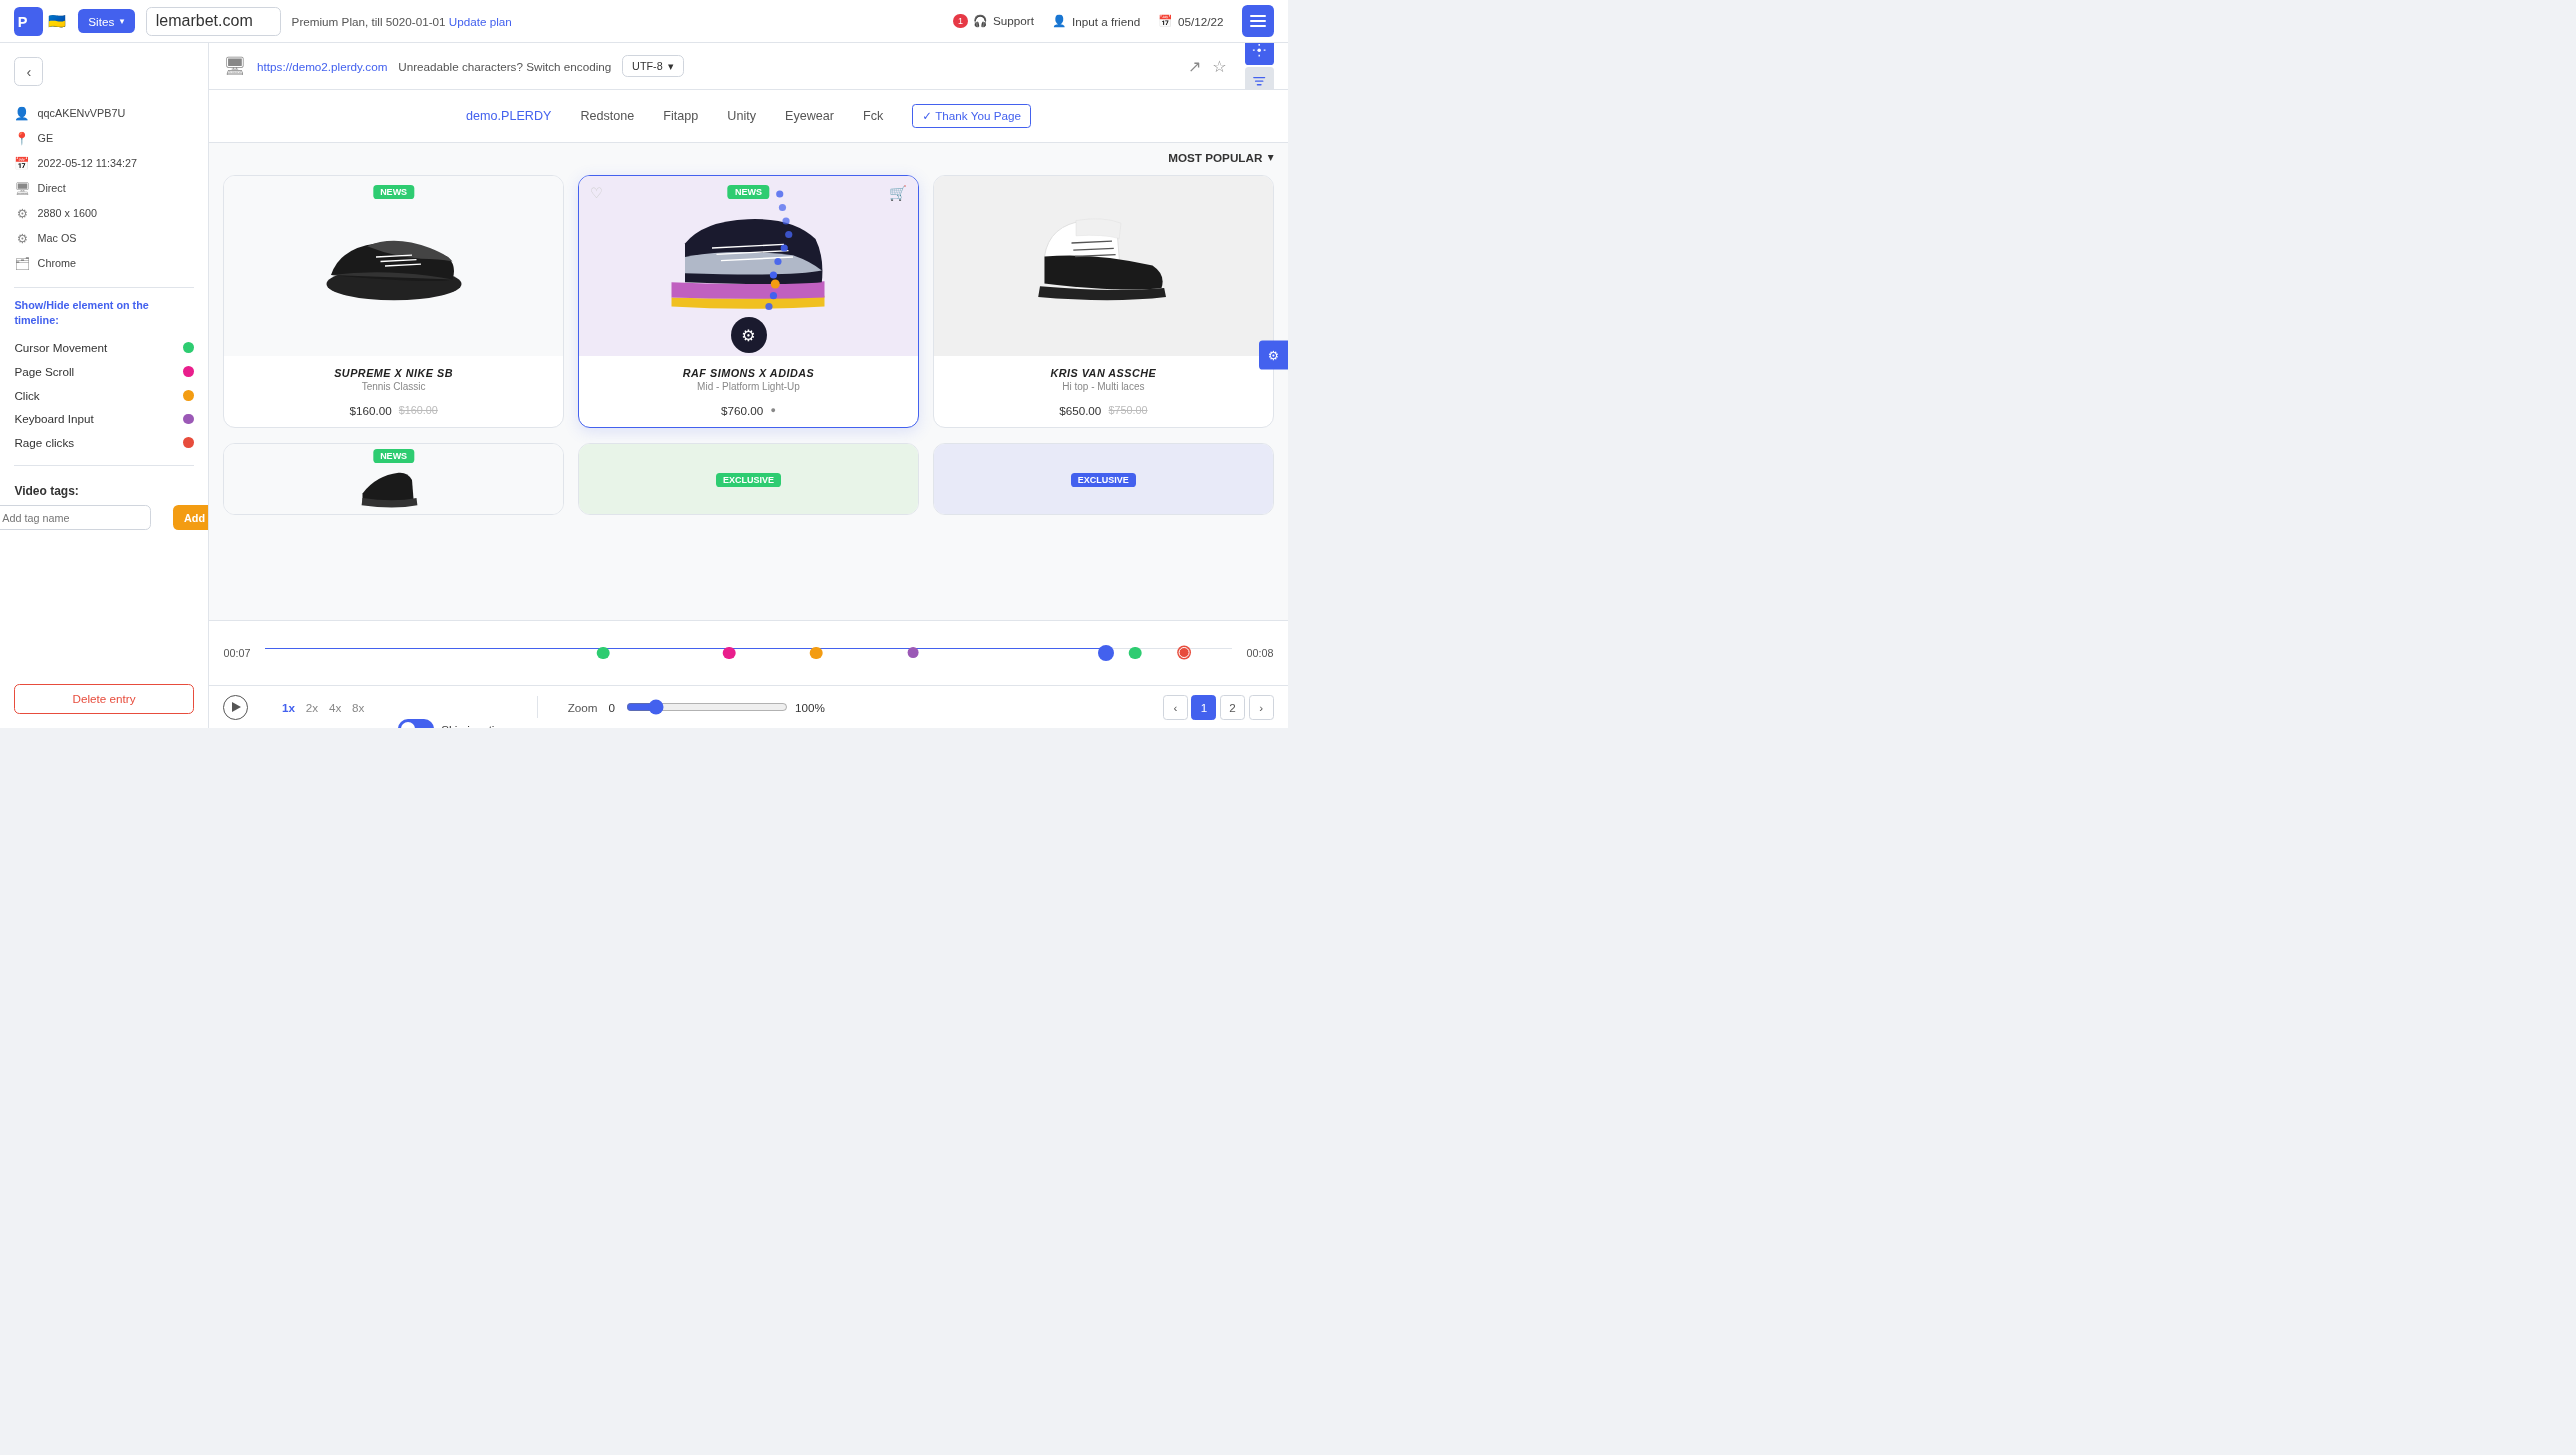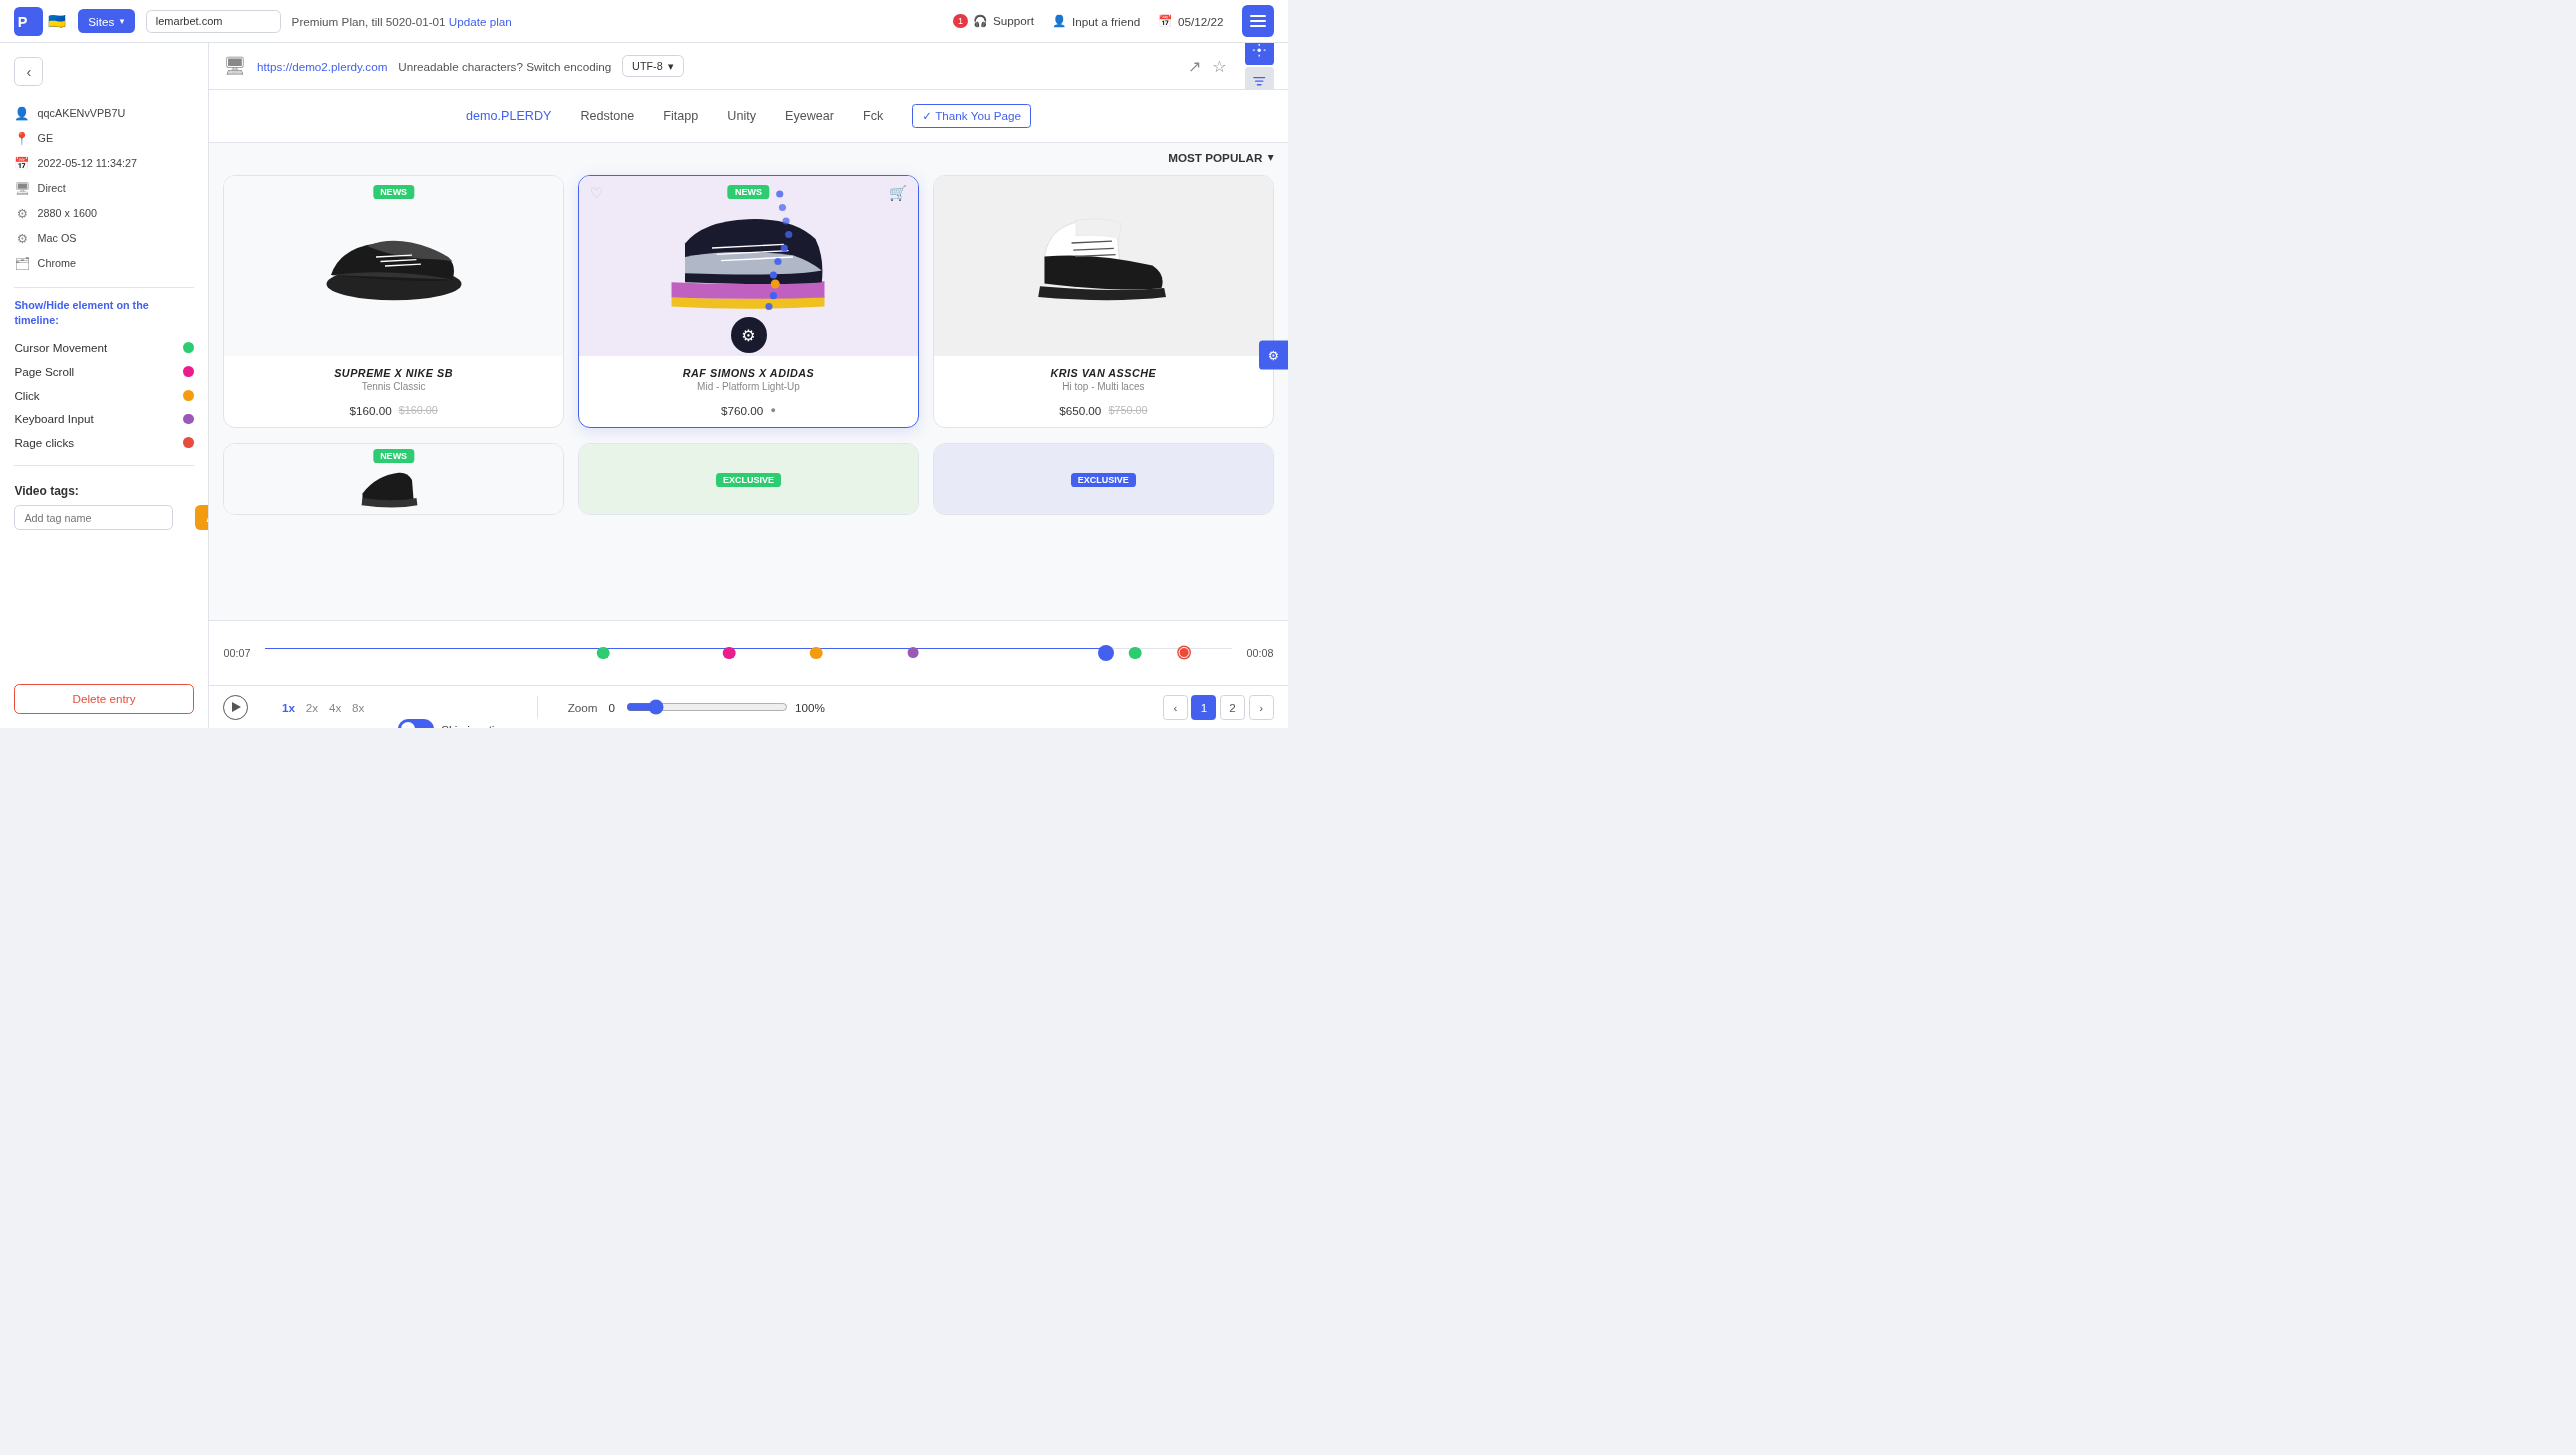--- a/index.html
+++ b/index.html
@@ -13,21 +13,21 @@
     }
     .logo { display: flex; align-items: center; gap: 5.4px; }
     .sites-btn {
       display: flex; align-items: center; gap: 5.4px;
       background: #4361ee; color: #fff; border: none;
       padding: 5.4px 10.8px; border-radius: 5.4px; cursor: pointer; font-size: 11.7px; font-weight: 500;
     }
     .sites-btn .chevron { font-size: 9px; }
     .domain-input {
       border: 0.9px solid #d0d5dd; border-radius: 5.4px;
-      padding: 4.5px 9px; font-size: 11px; color: #333; width: 135px;
+      padding: 4.5px 9px; font-size: 16px; color: #333; width: 135px;
     }
     .plan-badge {
       font-size: 11.7px; color: #555;
     }
     .plan-badge a { color: #4361ee; text-decoration: none; font-weight: 500; }
     .nav-right { margin-left: auto; display: flex; align-items: center; gap: 18px; }
     .nav-icon-btn { display: flex; align-items: center; gap: 5.4px; font-size: 11.7px; color: #444; cursor: pointer; background: none; border: none; }
     .nav-icon-btn .badge { background: #e63946; color: #fff; border-radius: 50%; width: 14.4px; height: 14.4px; font-size: 9px; display: flex; align-items: center; justify-content: center; }
     .hamburger-btn { width: 32px; height: 32px; background: #4361ee; border-radius: 5.4px; display: flex; flex-direction: column; align-items: center; justify-content: center; gap: 3.6px; cursor: pointer; border: none; }
     .hamburger-btn span { display: block; width: 16px; height: 1.8px; background: #fff; border-radius: 1.8px; }
@@ -54,21 +54,21 @@
     .toggle-label { font-size: 11.7px; color: #333; }
     .toggle-dot { width: 10.8px; height: 10.8px; border-radius: 50%; flex-shrink: 0; }
     .dot-green { background: #2ecc71; }
     .dot-pink { background: #e91e8c; }
     .dot-orange { background: #f39c12; }
     .dot-purple { background: #9b59b6; }
     .dot-red { background: #e74c3c; }
 
     .video-tags-section { padding: 0 14.4px; margin-top: 7.2px; }
     .video-tags-title { font-size: 12px; font-weight: 600; color: #333; margin-bottom: 7.2px; }
-    .tag-input-row { display: flex; gap: 22px; }
+    .tag-input-row { display: flex; gap: 22px; justify-content: center; }
     .tag-input { flex: 1; border: 0.9px solid #d0d5dd; border-radius: 5.4px; padding: 5.4px 9px; font-size: 10.8px; color: #888; }
     .add-btn { background: #f39c12; color: #fff; border: none; border-radius: 5.4px; padding: 5.4px 10.8px; font-size: 10.8px; font-weight: 600; cursor: pointer; }
 
     .delete-btn-wrap { padding: 14.4px; margin-top: auto; }
     .delete-btn { background: #fff; border: 0.9px solid #e74c3c; color: #e74c3c; border-radius: 5.4px; padding: 7.2px 14.4px; font-size: 11.7px; font-weight: 500; cursor: pointer; width: 100%; }
 
     
     .content-area { flex: 1; display: flex; flex-direction: column; overflow: hidden; }
 
     

